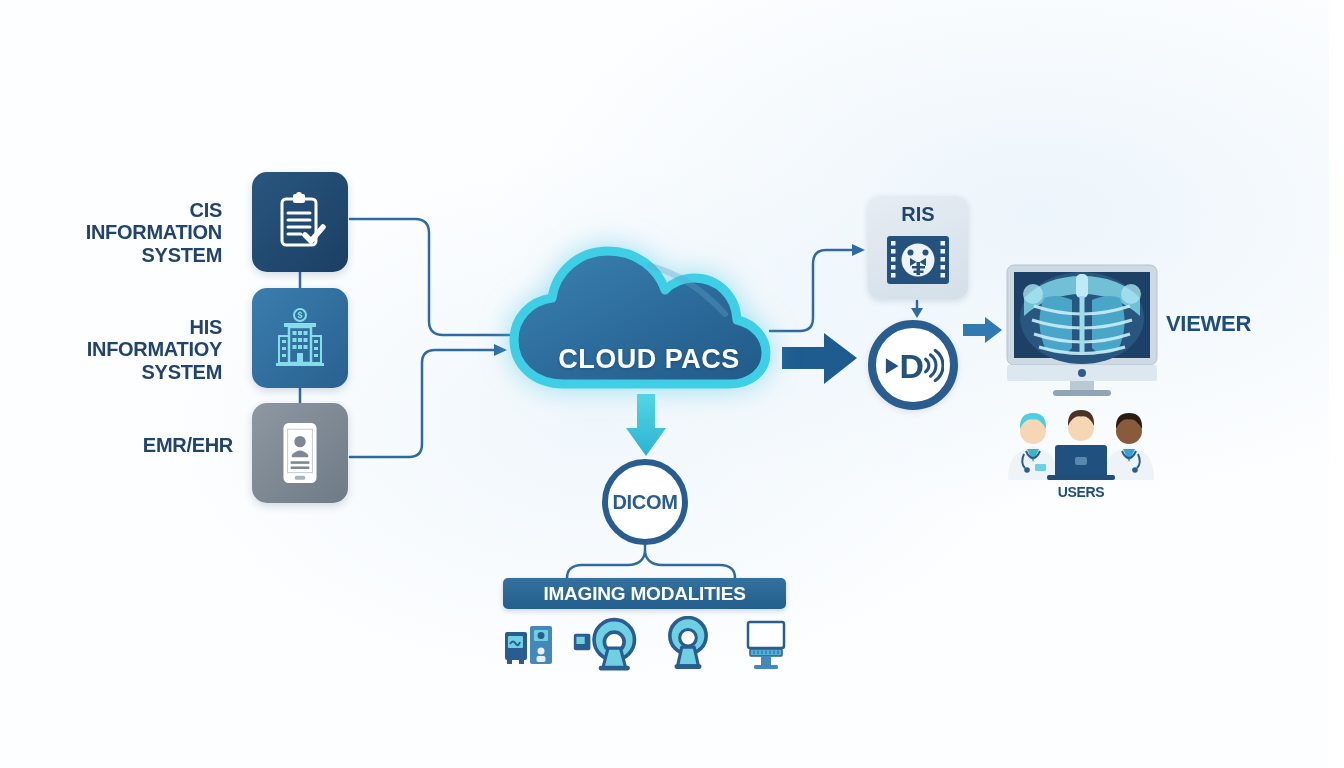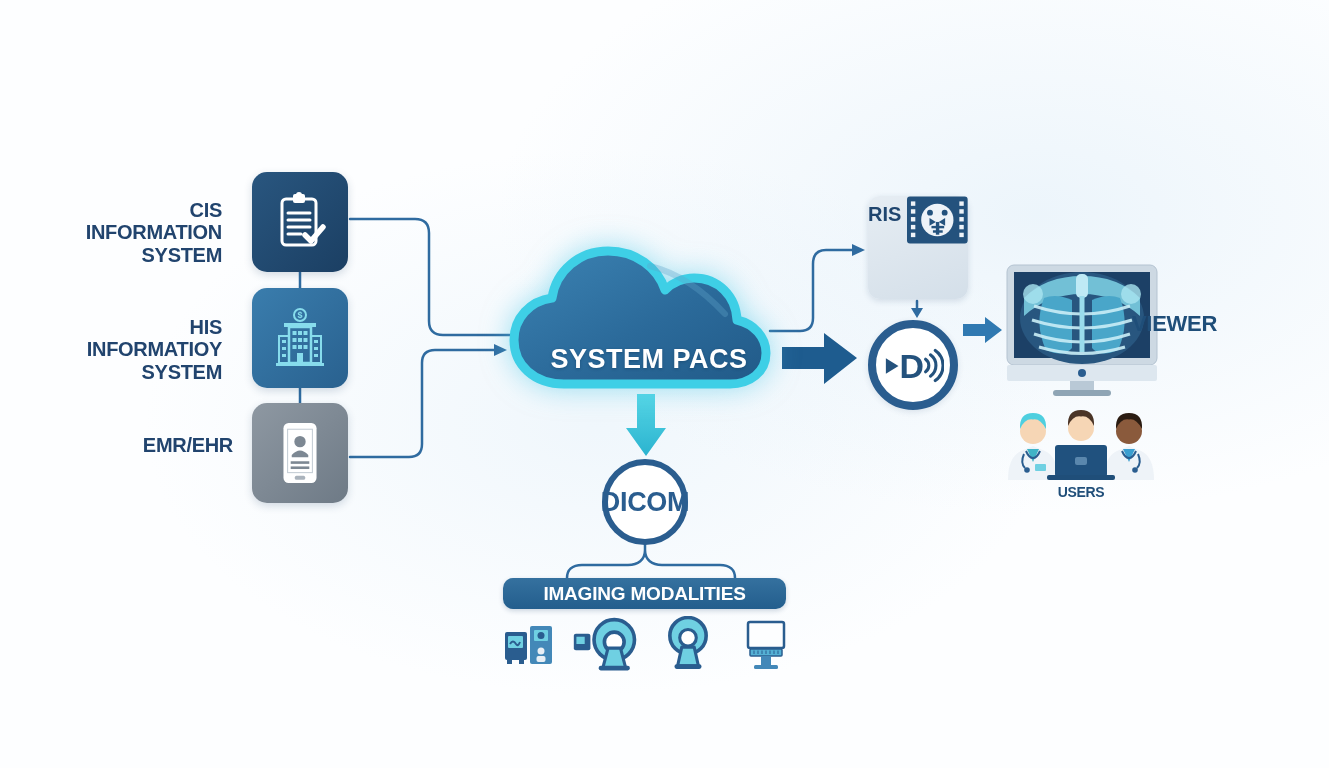--- a/index.html
+++ b/index.html
@@ -26,44 +26,44 @@
   .box-emr{background:linear-gradient(135deg,#8e98a2,#6e7a86);}
   .cloud-label{
     position:absolute;left:520px;top:344px;width:258px;text-align:center;
     color:#ffffff;font-weight:bold;font-size:27px;letter-spacing:.5px;
     text-shadow:0 1px 3px rgba(10,40,70,.35);
   }
   .dicom-circle{
     position:absolute;left:602px;top:459px;width:74px;height:74px;
     border:6px solid #2a5d8f;border-radius:50%;background:#ffffff;
     display:flex;align-items:center;justify-content:center;
-    color:#2a5d8f;font-weight:bold;font-size:27px;letter-spacing:-.3px;
+    color:#2a5d8f;font-weight:bold;font-size:20px;letter-spacing:-.3px;
   }
   .modal-bar{
     position:absolute;left:503px;top:578px;width:283px;height:31px;
-    border-radius:10px;background:linear-gradient(180deg,#35719f,#235e8d);
+    border-radius:5px;background:linear-gradient(180deg,#35719f,#235e8d);
     display:flex;align-items:center;justify-content:center;
     color:#ffffff;font-weight:bold;font-size:19px;letter-spacing:-.2px;
     box-shadow:0 2px 5px rgba(25,60,100,.2);
   }
   .ris-box{
     position:absolute;left:868px;top:196px;width:100px;height:103px;
     border-radius:12px;background:linear-gradient(160deg,#e6edf3,#d4dfe9);
-    display:flex;align-items:flex-start;justify-content:flex-start;
+    display:flex;flex-direction:column;align-items:center;justify-content:flex-start;
     box-shadow:0 2px 6px rgba(25,60,100,.15);
     gap:6px;
   }
   .ris-title{color:#1f456e;font-weight:bold;font-size:20px;margin:7px 0 4px 0;}
   .sender-circle{
     position:absolute;left:868px;top:320px;width:74px;height:74px;
     border:8px solid #2a5d8f;border-radius:50%;background:#ffffff;
     display:flex;align-items:center;justify-content:center;
     box-shadow:0 2px 6px rgba(25,60,100,.12);
   }
-  .viewer-label{position:absolute;left:1132px;top:311px;color:#1f4e79;font-weight:bold;font-size:22px;letter-spacing:-.3px;}
+  .viewer-label{position:absolute;left:1166px;top:311px;color:#1f4e79;font-weight:bold;font-size:22px;letter-spacing:-.3px;}
   .users-label{position:absolute;left:1021px;top:484px;width:120px;text-align:center;color:#1f4e79;font-weight:bold;font-size:14px;letter-spacing:-.3px;}
   .cloud-wrap{position:absolute;left:500px;top:236px;filter:drop-shadow(0 0 14px rgba(78,200,232,.55));}
   svg{display:block;}
 </style>
 </head>
 <body>
 
 <div class="canvas">
 
   <svg class="abs" width="1344" height="768" viewBox="0 0 1344 768" style="left:0;top:0;">
@@ -165,21 +165,21 @@
         <linearGradient id="cloudFill" x1="0" y1="0" x2="1" y2="1">
           <stop offset="0" stop-color="#3c83b3"></stop>
             <stop offset="0.55" stop-color="#2b6a9a"></stop>
             <stop offset="1" stop-color="#215a88"></stop>
         </linearGradient>
       </defs>
       <path d="M64 148 C34 148 14 129 14 104 C14 82 30 65 52 62 C56 35 79 15 108 15 C136 15 158 32 165 54 C172 47 183 42 194 42 C218 42 236 60 237 84 C254 88 266 101 266 117 C266 136 250 148 230 148 Z" fill="url(#cloudFill)" stroke="#3ecfe6" stroke-width="9" stroke-linejoin="round"></path>
       <path d="M150 30 Q190 40 225 78" stroke="#5ea3c9" stroke-width="6" fill="none" opacity="0.35" stroke-linecap="round"></path>
     </svg>
   </div>
-  <div class="cloud-label">SYSTEM PACS</div>
+  <div class="cloud-label">CLOUD PACS</div>
 
   <div class="dicom-circle">
     <span>DICOM</span>
   </div>
 
   <div class="modal-bar">
     <span>IMAGING MODALITIES</span>
   </div>
 
   <svg class="abs" style="left:503px;top:622px;" width="56" height="48" viewBox="0 0 56 48">

